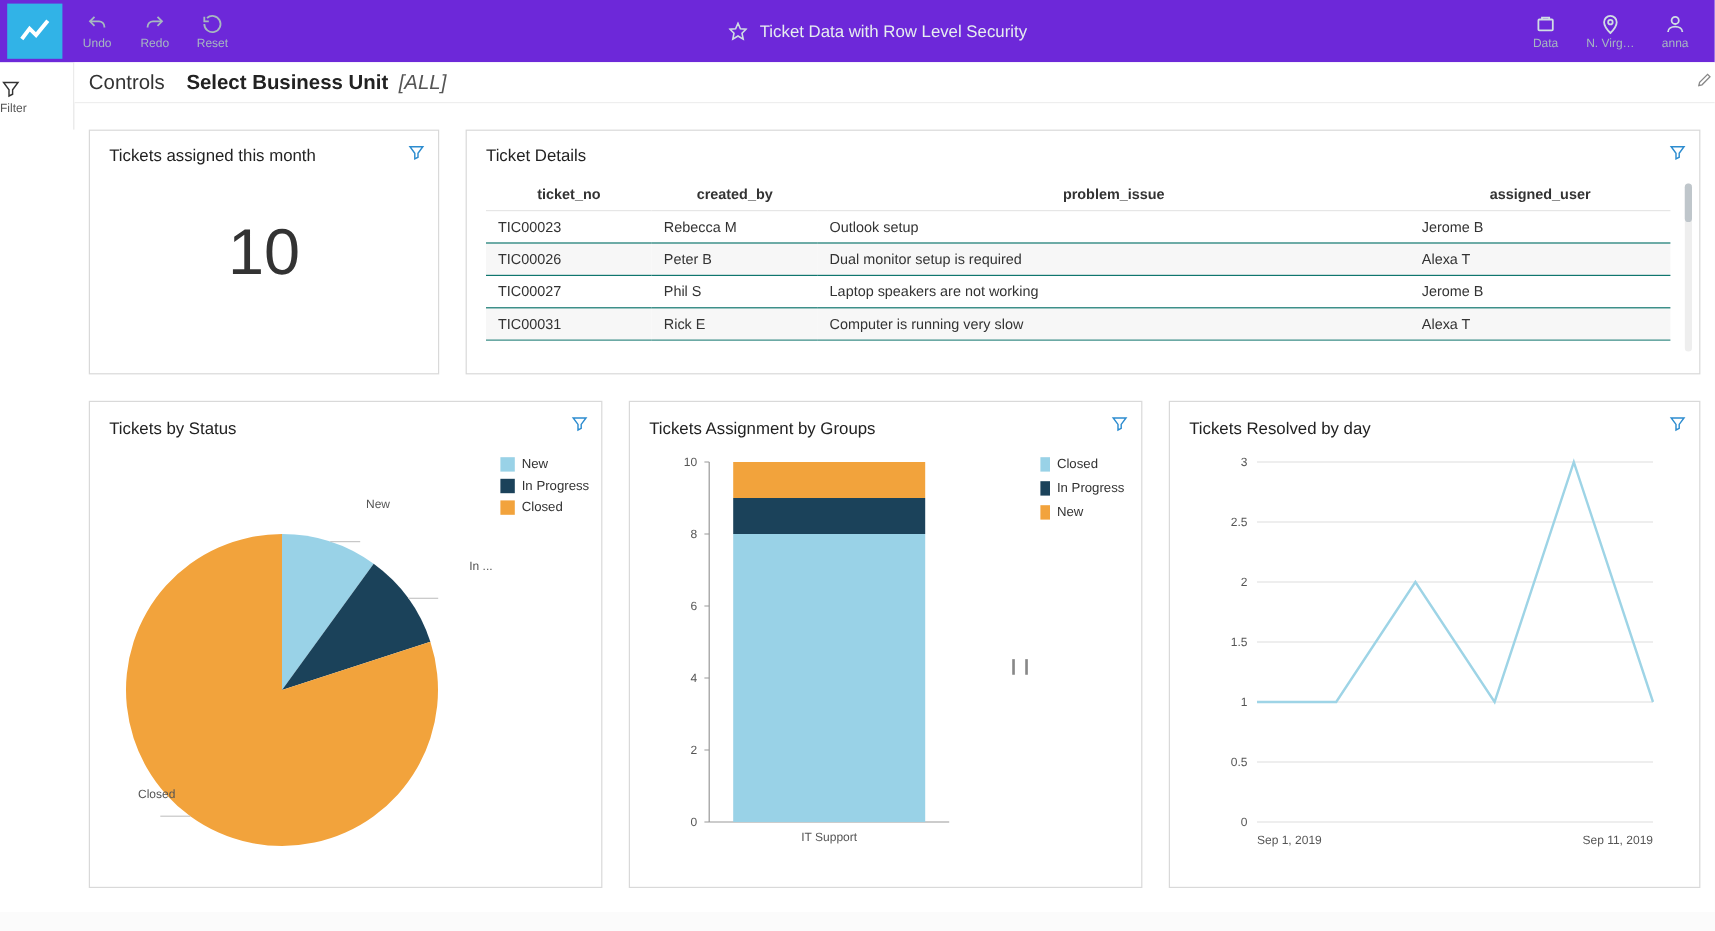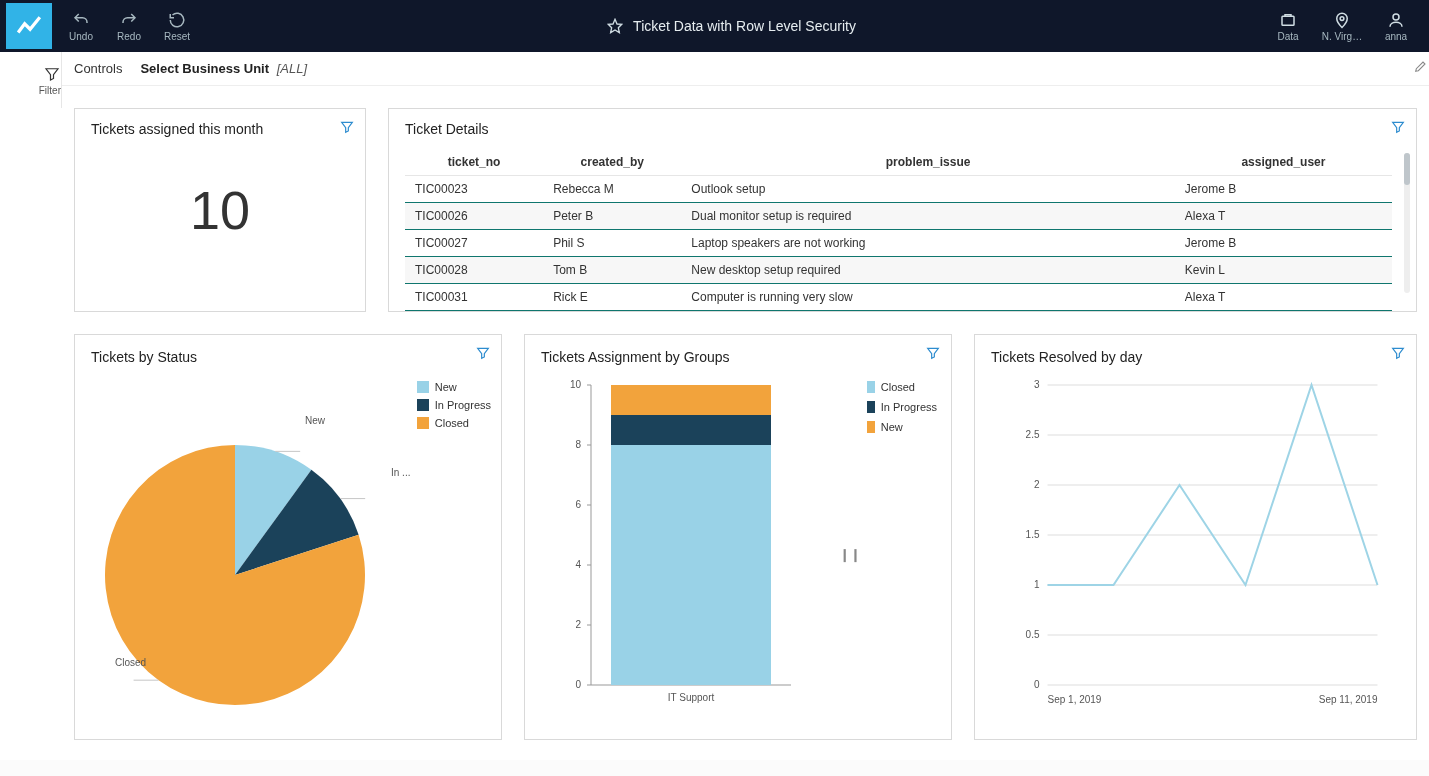--- a/index.html
+++ b/index.html
@@ -4,21 +4,21 @@
   <style>
     * { box-sizing: border-box; margin: 0; padding: 0; }
     body {
       font-family: -apple-system, BlinkMacSystemFont, "Segoe UI", Helvetica, Arial, sans-serif;
       background: #fbfbfb;
       color: #333;
       width: 1429px;
     }
     .topbar {
       height: 52px;
-      background: #0f172a;
+      background: #6d28d9;
       color: #d0d8dc;
       display: flex;
       align-items: center;
       padding: 0 6px;
     }
     .logo {
       width: 46px; height: 46px;
       background: #31b3e7;
       display: flex; align-items: center; justify-content: center;
       margin-right: 6px;
@@ -33,32 +33,32 @@
     }
     .tb-btn svg { width: 18px; height: 18px; margin-bottom: 2px; }
     .tb-center {
       flex: 1; display: flex; align-items: center; justify-content: center;
       gap: 10px; color: #e6edf0; font-size: 14px;
     }
     .tb-right { display: flex; gap: 4px; padding-right: 2px; }
     .tb-right .tb-btn { width: 50px; }
     .filter-col {
       width: 62px;
-      display: flex; flex-direction: column; align-items: flex-end; justify-content: center;
+      display: flex; flex-direction: column; align-items: flex-start; justify-content: center;
       border-right: 1px solid #e6e6e6;
       font-size: 10px; color: #555; cursor: pointer;
       padding: 6px 0;
       height: 56px;
     }
     .filter-col svg { width: 18px; height: 18px; margin-bottom: 2px; }
     .main { flex: 1; padding: 0 12px 20px 12px; position: relative; }
 
     .controls-bar {
       display: flex; align-items: center;
-      height: 34px; font-size: 13px;
+      height: 34px; font-size: 17px;
       padding-left: 12px; color:#444; border-bottom: 1px solid #eee; background:#fff;
     }
     .controls-bar .lbl { font-weight: 400; color:#333; margin-right: 18px; }
     .controls-bar .sel { font-weight: 600; color:#222; }
     .controls-bar .sel .val { font-weight: 400; font-style: italic; color:#555; margin-left:4px; }
 
     .grid-row { display: flex; gap: 22px; margin-top: 22px; }
     .card {
       background: #fff;
       border: 1px solid #d9d9d9;
@@ -232,26 +232,20 @@
                     <td>Dual monitor setup is required</td>
                     <td>Alexa T</td>
                   </tr>
                   <tr>
                     <td>TIC00027</td>
                     <td>Phil S</td>
                     <td>Laptop speakers are not working</td>
                     <td>Jerome B</td>
                   </tr>
                   <tr>
-                    <td>TIC00028</td>
-                    <td>Tom B</td>
-                    <td>New desktop setup required</td>
-                    <td>Kevin L</td>
-                  </tr>
-                  <tr>
                     <td>TIC00031</td>
                     <td>Rick E</td>
                     <td>Computer is running very slow</td>
                     <td>Alexa T</td>
                   </tr>
                 </tbody>
             </table>
           </div>
           <div class="details-scroll">
               <div class="thumb"></div>

